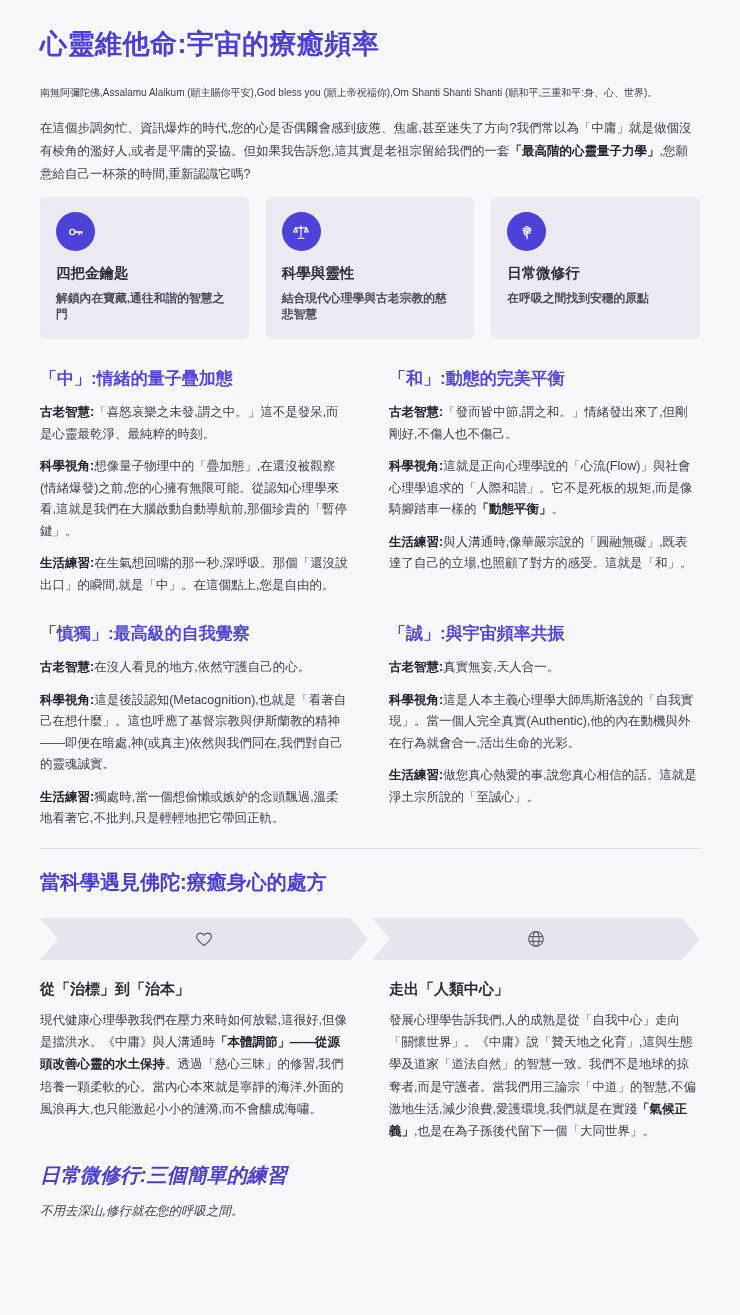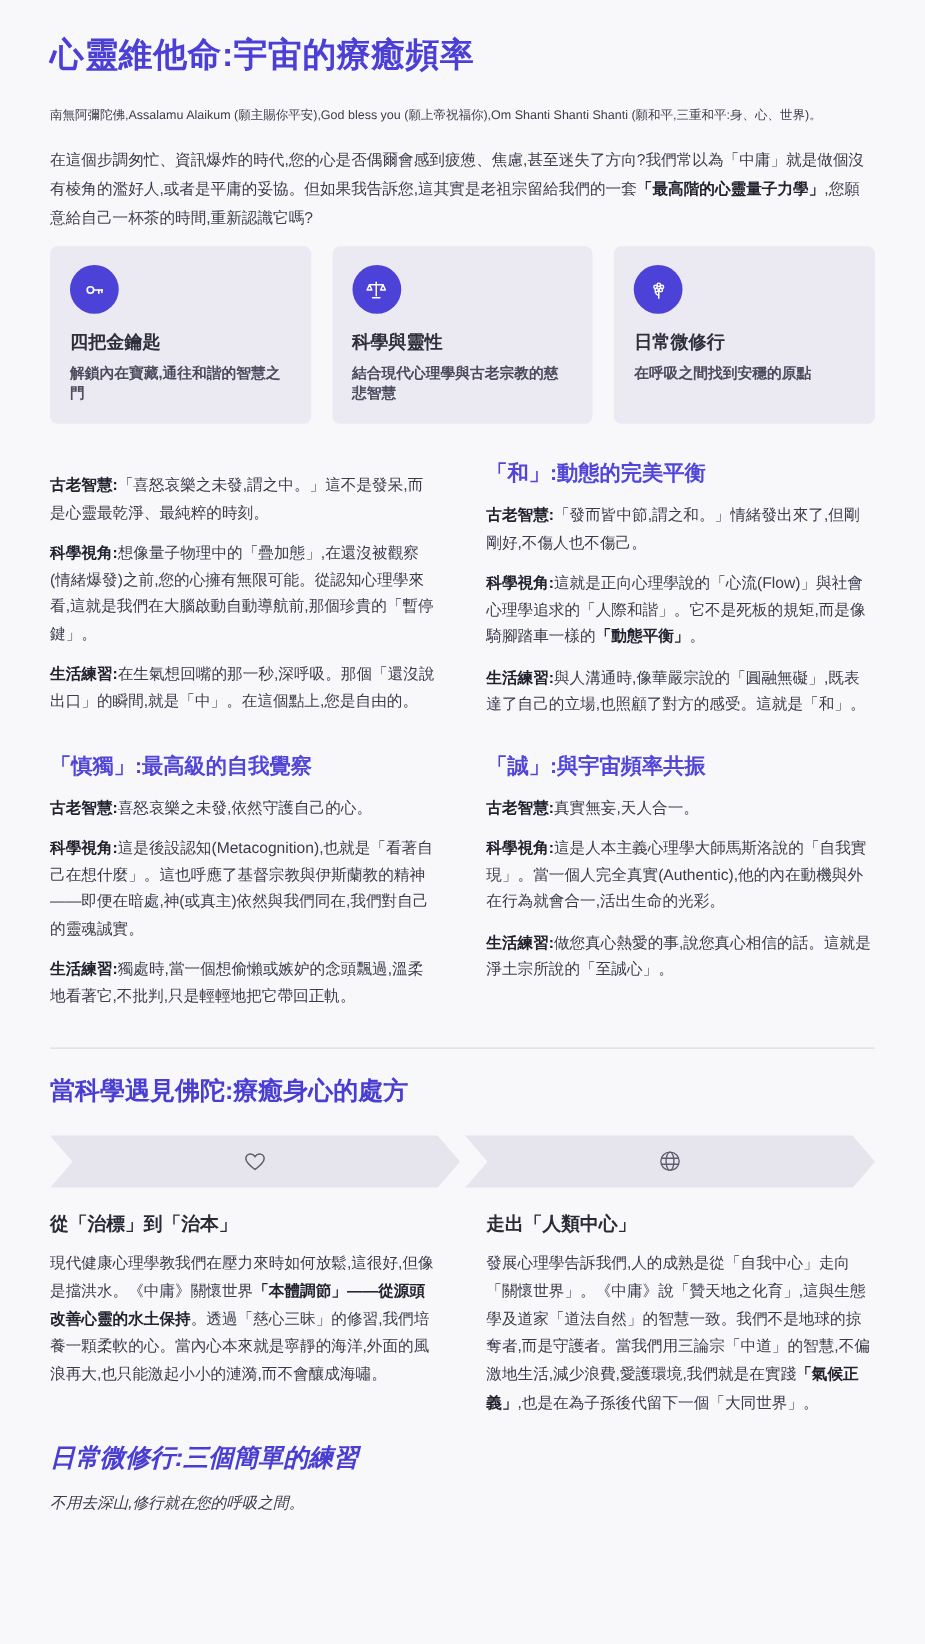--- a/index.html
+++ b/index.html
@@ -40,21 +40,21 @@
   .card-desc{margin-top:8px;font-size:11.8px;color:var(--muted);font-weight:bold;}
 
   
   .concept-grid{display:grid;grid-template-columns:1fr 1fr;column-gap:38px;row-gap:26px;margin-top:28px;}
   .concept h3{font-size:17px;font-weight:bold;color:#5246d9;margin-bottom:12px;}
   .concept p{font-size:12.5px;line-height:1.72;margin-top:11px;color:var(--text);}
   .concept p strong.lbl{color:var(--text-strong);}
   .concept p strong{color:var(--text-strong);}
 
   
-  .prescription{margin-top:30px;border-top:1px solid var(--divider);padding-top:20px;}
+  .prescription{margin-top:18px;border-top:1px solid var(--divider);padding-top:20px;}
   h2{font-size:20px;font-weight:bold;color:#4a3ed2;}
   .arrows{display:flex;gap:4px;margin-top:22px;}
   .arrow{flex:1;height:42px;background:var(--arrow-bg);
     clip-path:polygon(0 0,calc(100% - 18px) 0,100% 50%,calc(100% - 18px) 100%,0 100%,18px 50%);
     display:flex;align-items:center;justify-content:center;}
   .arrow svg{width:22px;height:22px;}
   .tracks{display:grid;grid-template-columns:1fr 1fr;column-gap:38px;margin-top:20px;}
   .track h4{font-size:15px;font-weight:bold;color:#2b2b37;margin-bottom:10px;}
   .track p{font-size:12.5px;line-height:1.78;color:var(--text);}
   .track p strong{color:var(--text-strong);}
@@ -113,35 +113,36 @@
         </svg>
       </div>
       <div class="card-title">日常微修行</div>
       <div class="card-desc">在呼吸之間找到安穩的原點</div>
     </div>
   </section>
 
   <section class="concept-grid">
 
     <article class="concept">
+      <h3>「中」:情緒的量子疊加態</h3>
       <p><strong class="lbl">古老智慧:</strong><span><span>「喜怒哀樂之未發,謂之中。」這不是發呆,而是心靈最乾淨、最純粹的時刻。</span></span></p>
       <p><strong class="lbl">科學視角:</strong><span><span>想像量子物理中的「疊加態」,在還沒被觀察(情緒爆發)之前,您的心擁有無限可能。從認知心理學來看,這就是我們在大腦啟動自動導航前,那個珍貴的「暫停鍵」。</span></span></p>
       <p><strong class="lbl">生活練習:</strong><span><span>在生氣想回嘴的那一秒,深呼吸。那個「還沒說出口」的瞬間,就是「中」。在這個點上,您是自由的。</span></span></p>
     </article>
 
     <article class="concept">
       <h3>「和」:動態的完美平衡</h3>
       <p><strong class="lbl">古老智慧:</strong><span><span>「發而皆中節,謂之和。」情緒發出來了,但剛剛好,不傷人也不傷己。</span></span></p>
       <p><strong class="lbl">科學視角:</strong><span><span>這就是正向心理學說的「心流(Flow)」與社會心理學追求的「人際和諧」。它不是死板的規矩,而是像騎腳踏車一樣的</span><strong>「動態平衡」</strong><span>。</span></span></p>
       <p><strong class="lbl">生活練習:</strong><span><span>與人溝通時,像華嚴宗說的「圓融無礙」,既表達了自己的立場,也照顧了對方的感受。這就是「和」。</span></span></p>
     </article>
 
     <article class="concept">
       <h3>「慎獨」:最高級的自我覺察</h3>
-      <p><strong class="lbl">古老智慧:</strong><span><span>喜怒哀樂之未發,依然守護自己的心。</span></span></p>
+      <p><strong class="lbl">古老智慧:</strong><span><span>在沒人看見的地方,依然守護自己的心。</span></span></p>
       <p><strong class="lbl">科學視角:</strong><span><span>這是後設認知(Metacognition),也就是「看著自己在想什麼」。這也呼應了基督宗教與伊斯蘭教的精神——即便在暗處,神(或真主)依然與我們同在,我們對自己的靈魂誠實。</span></span></p>
       <p><strong class="lbl">生活練習:</strong><span><span>獨處時,當一個想偷懶或嫉妒的念頭飄過,溫柔地看著它,不批判,只是輕輕地把它帶回正軌。</span></span></p>
     </article>
 
     <article class="concept">
       <h3>「誠」:與宇宙頻率共振</h3>
       <p><strong class="lbl">古老智慧:</strong><span><span>真實無妄,天人合一。</span></span></p>
       <p><strong class="lbl">科學視角:</strong><span><span>這是人本主義心理學大師馬斯洛說的「自我實現」。當一個人完全真實(Authentic),他的內在動機與外在行為就會合一,活出生命的光彩。</span></span></p>
       <p><strong class="lbl">生活練習:</strong><span><span>做您真心熱愛的事,說您真心相信的話。這就是淨土宗所說的「至誠心」。</span></span></p>
     </article>
@@ -160,21 +161,21 @@
         <svg viewBox="0 0 24 24" fill="none" stroke="#5c5c6e" stroke-width="1.2">
           <circle cx="12" cy="12" r="8"></circle>
           <ellipse cx="12" cy="12" rx="3.4" ry="8"></ellipse>
           <path d="M4.6 9.4h14.8M4.6 14.6h14.8"></path>
         </svg>
       </div>
     </div>
     <div class="tracks">
       <div class="track">
         <h4>從「治標」到「治本」</h4>
-        <p><span>現代健康心理學教我們在壓力來時如何放鬆,這很好,但像是擋洪水。《中庸》關懷世界</span><strong>「本體調節」——從源頭改善心靈的水土保持</strong><span>。透過「慈心三昧」的修習,我們培養一顆柔軟的心。當內心本來就是寧靜的海洋,外面的風浪再大,也只能激起小小的漣漪,而不會釀成海嘯。</span></p>
+        <p><span>現代健康心理學教我們在壓力來時如何放鬆,這很好,但像是擋洪水。《中庸》與人溝通時</span><strong>「本體調節」——從源頭改善心靈的水土保持</strong><span>。透過「慈心三昧」的修習,我們培養一顆柔軟的心。當內心本來就是寧靜的海洋,外面的風浪再大,也只能激起小小的漣漪,而不會釀成海嘯。</span></p>
       </div>
       <div class="track">
         <h4>走出「人類中心」</h4>
         <p><span>發展心理學告訴我們,人的成熟是從「自我中心」走向「關懷世界」。《中庸》說「贊天地之化育」,這與生態學及道家「道法自然」的智慧一致。我們不是地球的掠奪者,而是守護者。當我們用三論宗「中道」的智慧,不偏激地生活,減少浪費,愛護環境,我們就是在實踐</span><strong>「氣候正義」</strong><span>,也是在為子孫後代留下一個「大同世界」。</span></p>
       </div>
     </div>
   </section>
 
   <section class="practice">
     <h2>日常微修行:三個簡單的練習</h2>

